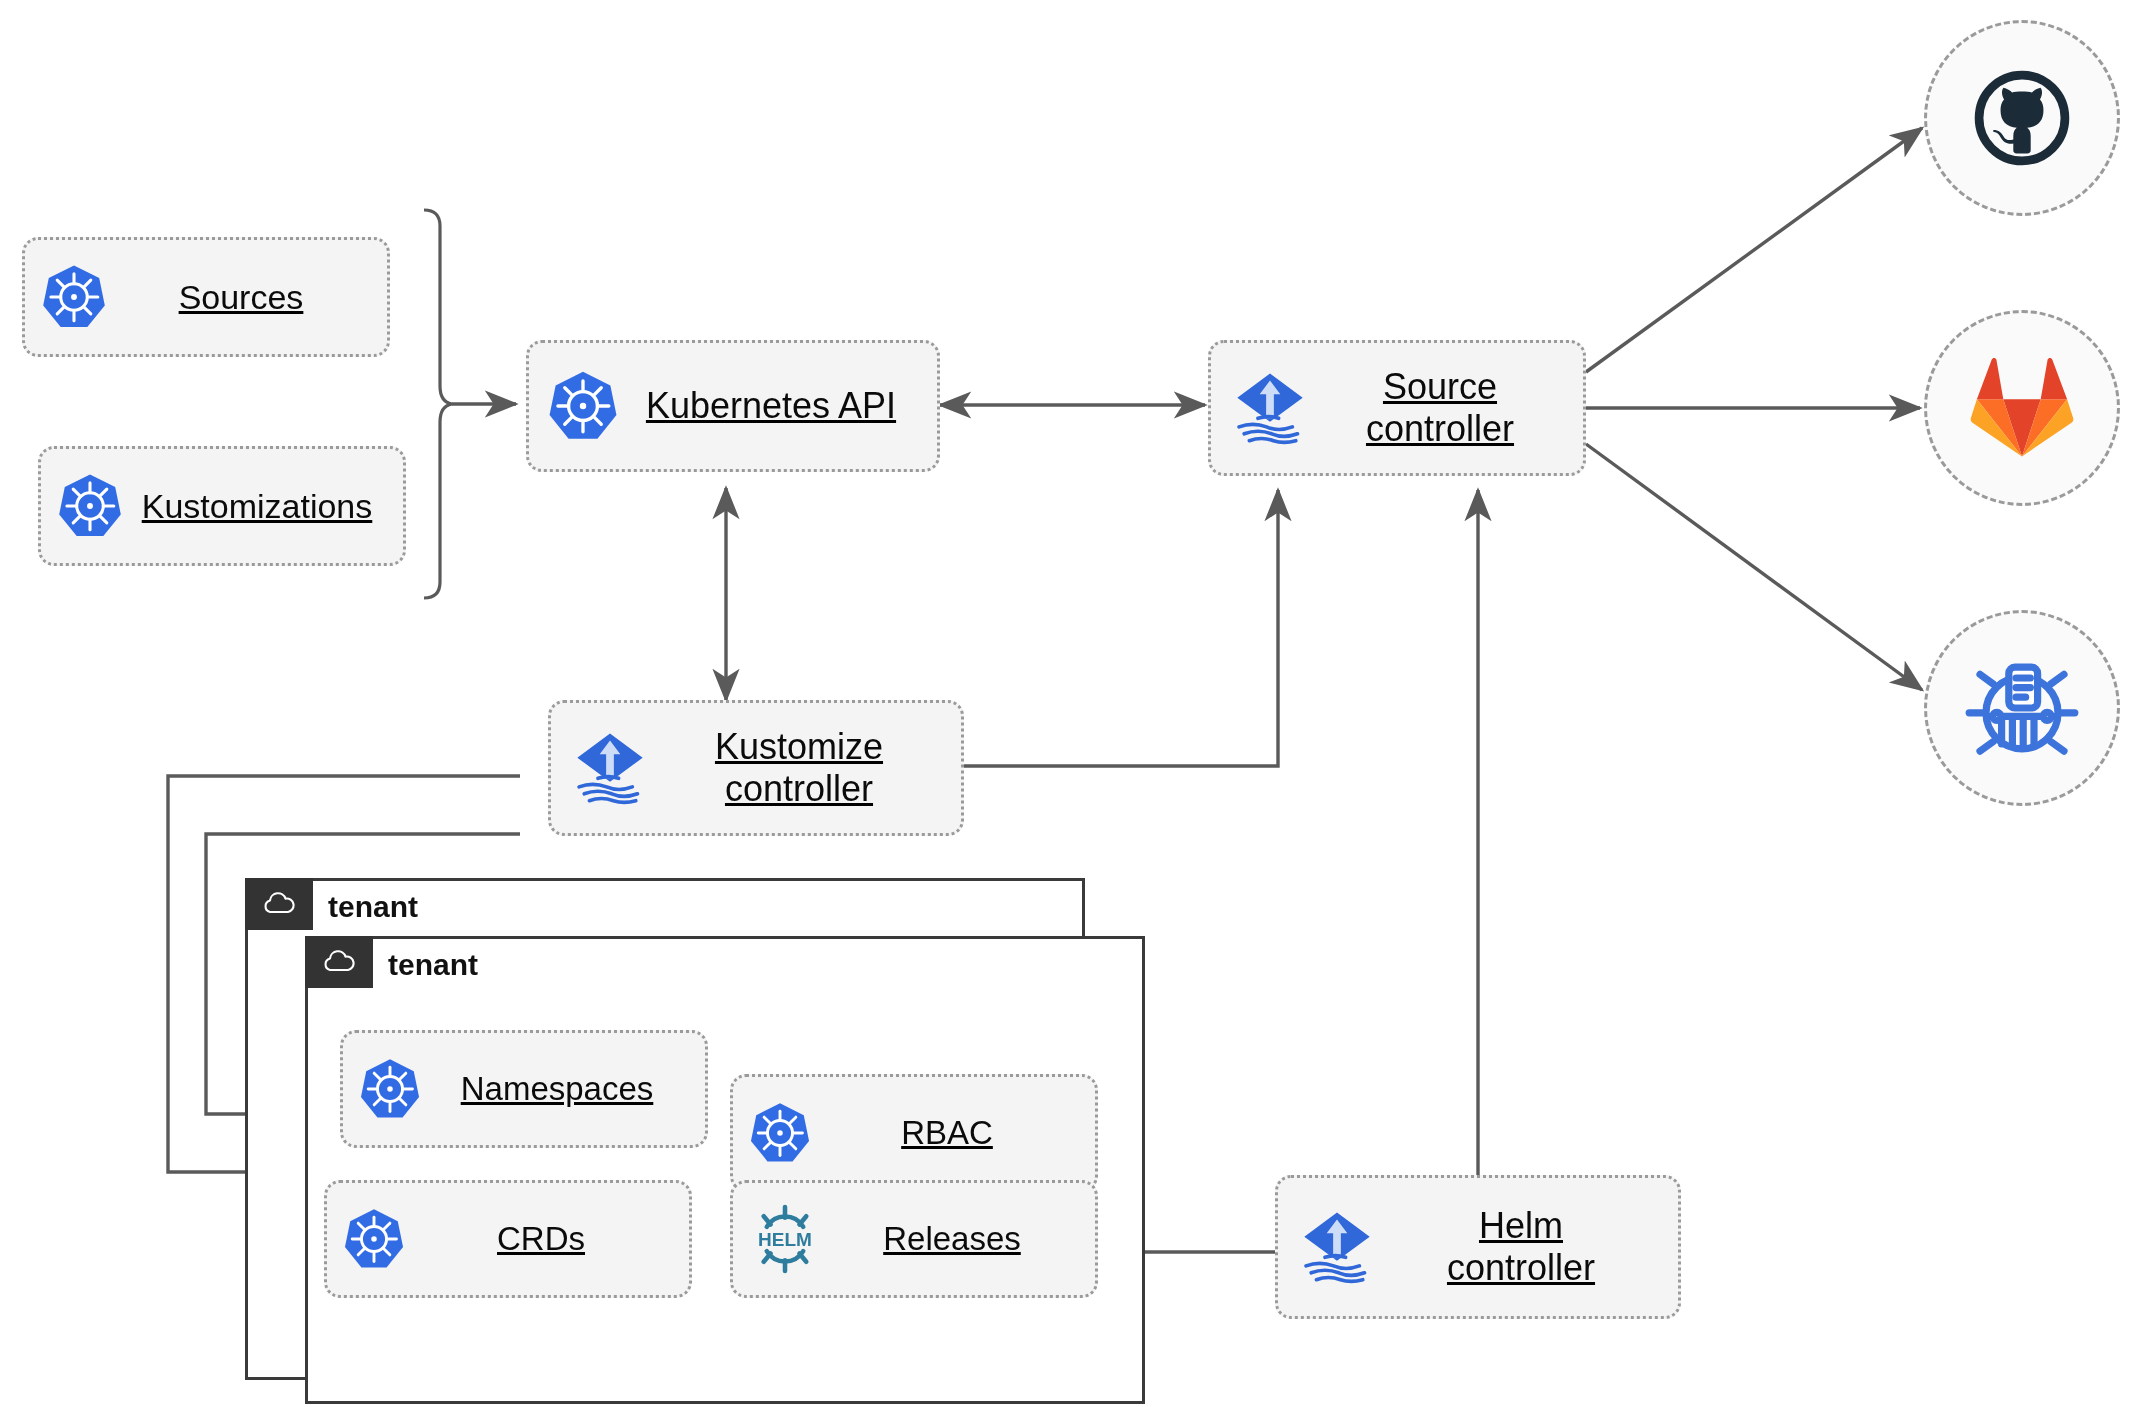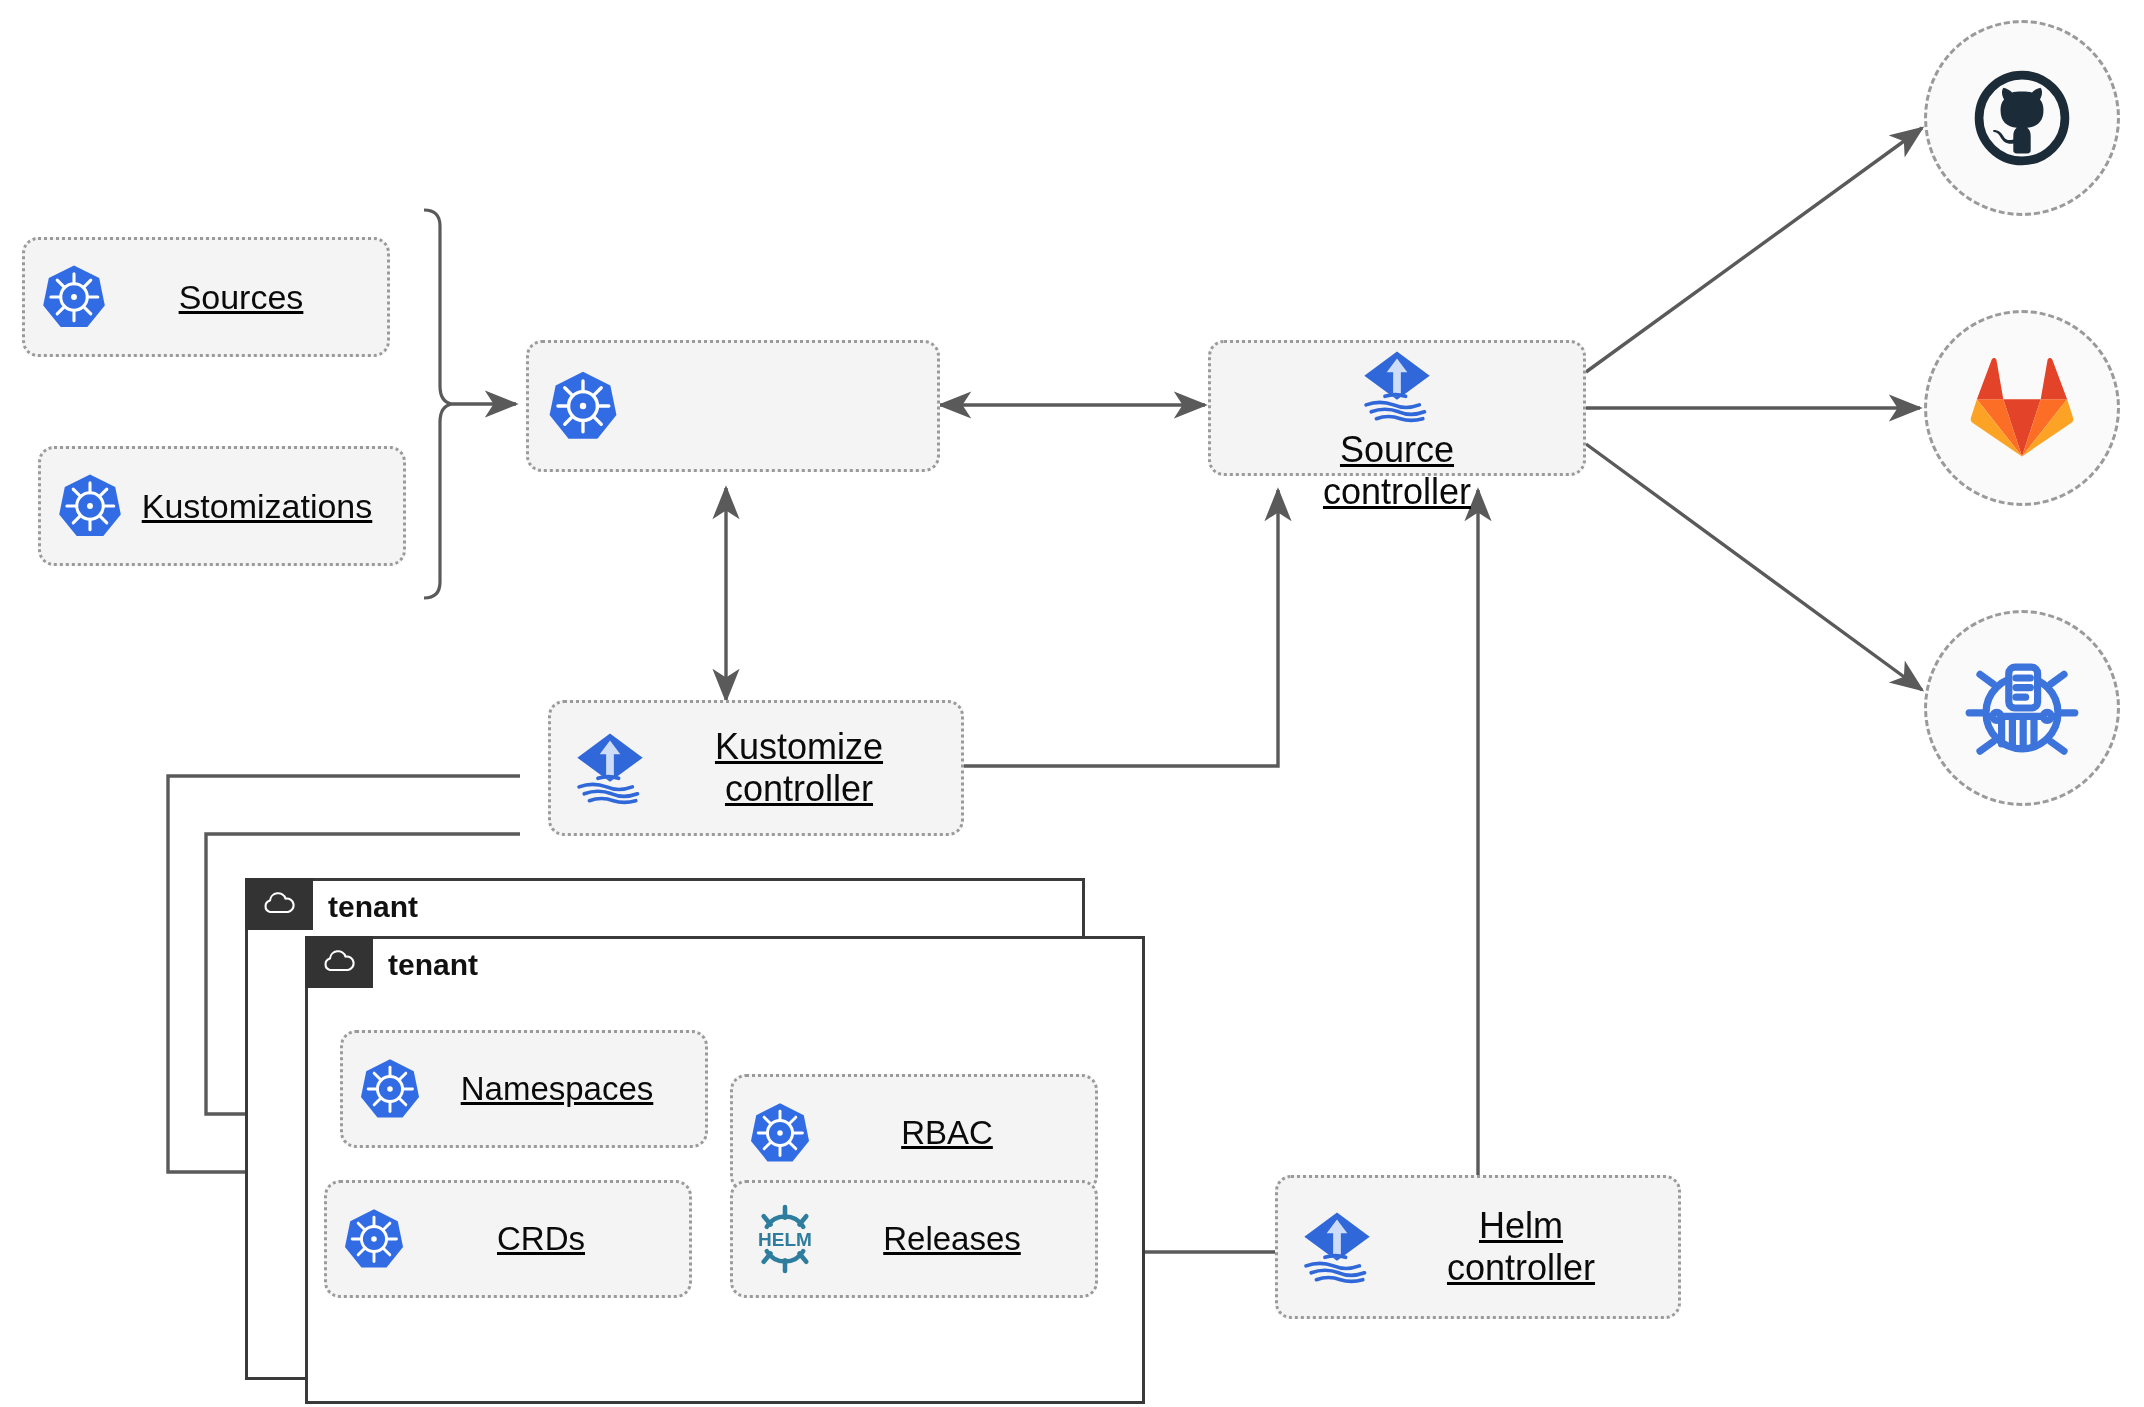--- a/index.html
+++ b/index.html
@@ -200,23 +200,24 @@
             <path d="M50 69 L50 84"></path>
           <path d="M17 50 L31 50"></path>
             <path d="M69 50 L84 50"></path>
           <path d="M26 26 L36 36"></path>
             <path d="M64 64 L74 74"></path>
           <path d="M74 26 L64 36"></path>
             <path d="M36 64 L26 74"></path>
         </g>
       </svg>
     </span>
-  </div>
-
-  <div class="node" style="left:1208px; top:340px; width:378px; height:136px; padding:0 16px;flex-direction:column;">
+    <span class="lbl" style="font-size:36px;">Kubernetes API</span>
+  </div>
+
+  <div class="node" style="left:1208px; top:340px; width:378px; height:136px; padding:0 16px;">
     <span class="ico">
       <svg width="86" height="86" viewBox="0 0 100 100">
         <path d="M50 10 L88 38 L50 66 L12 38 Z" fill="#3068D9"></path>
         <path d="M50 18 L62 34 L54.5 34 L54.5 62 L45.5 62 L45.5 34 L38 34 Z" fill="#CDDCF7"></path>
         <g stroke="#3068D9" stroke-width="4.2" fill="none" stroke-linecap="round">
           <path d="M14 72 Q 30 66 46 72 Q 60 78 76 72"></path>
           <path d="M20 80 Q 36 74 52 80 Q 66 86 82 80"></path>
           <path d="M26 88 Q 40 83 54 88 Q 66 92 80 88"></path>
           <path d="M36 62 Q 48 58 60 62"></path>
         </g>

